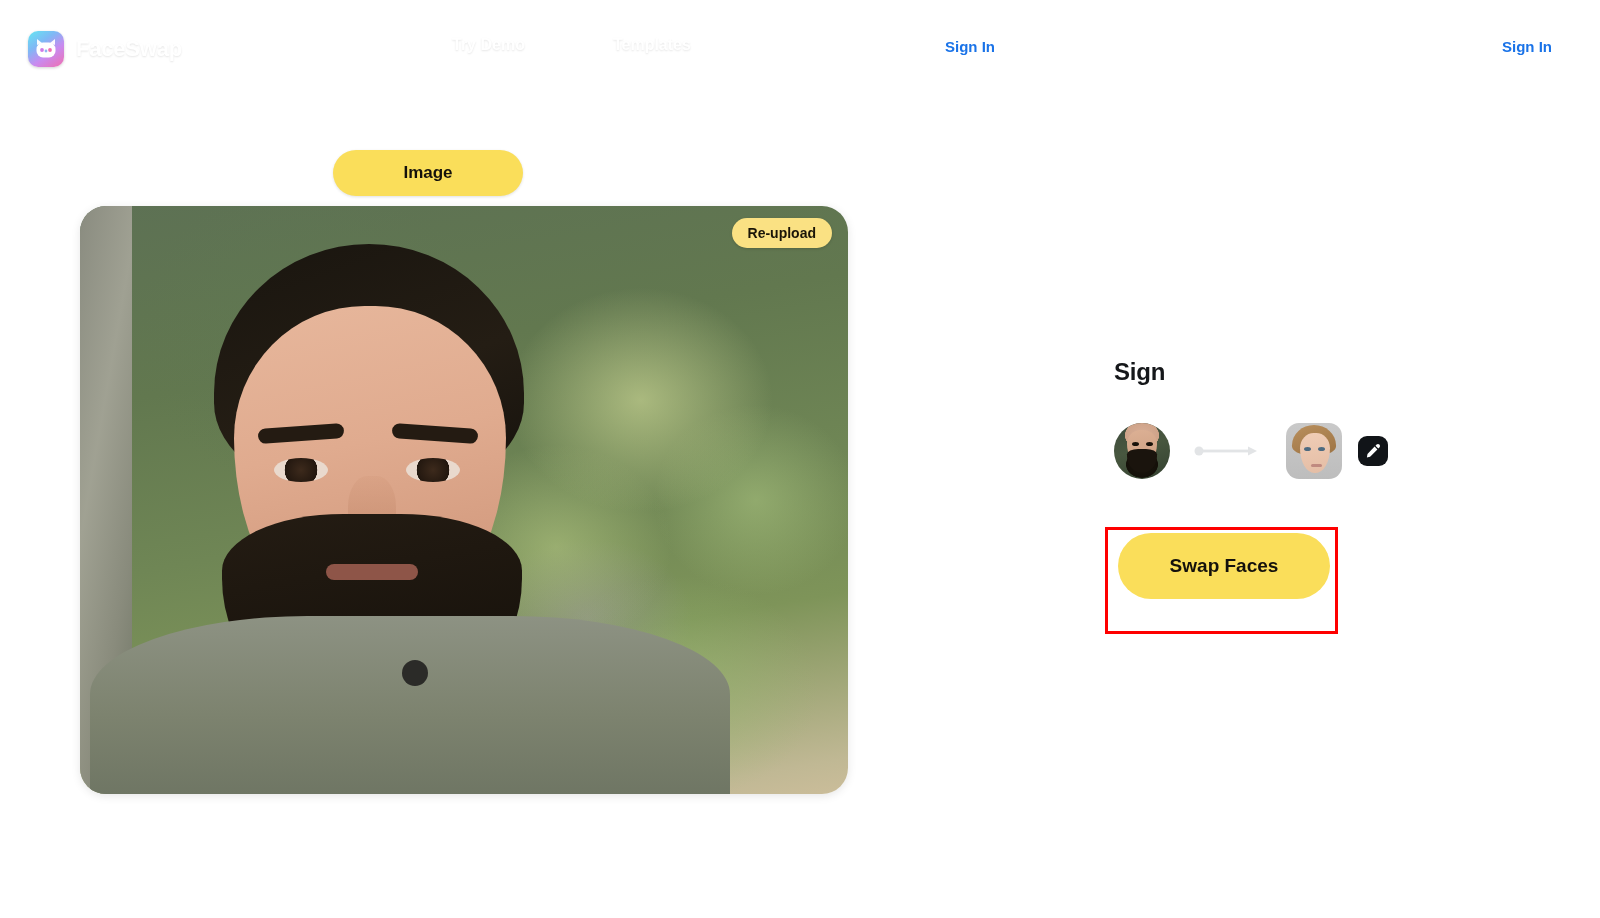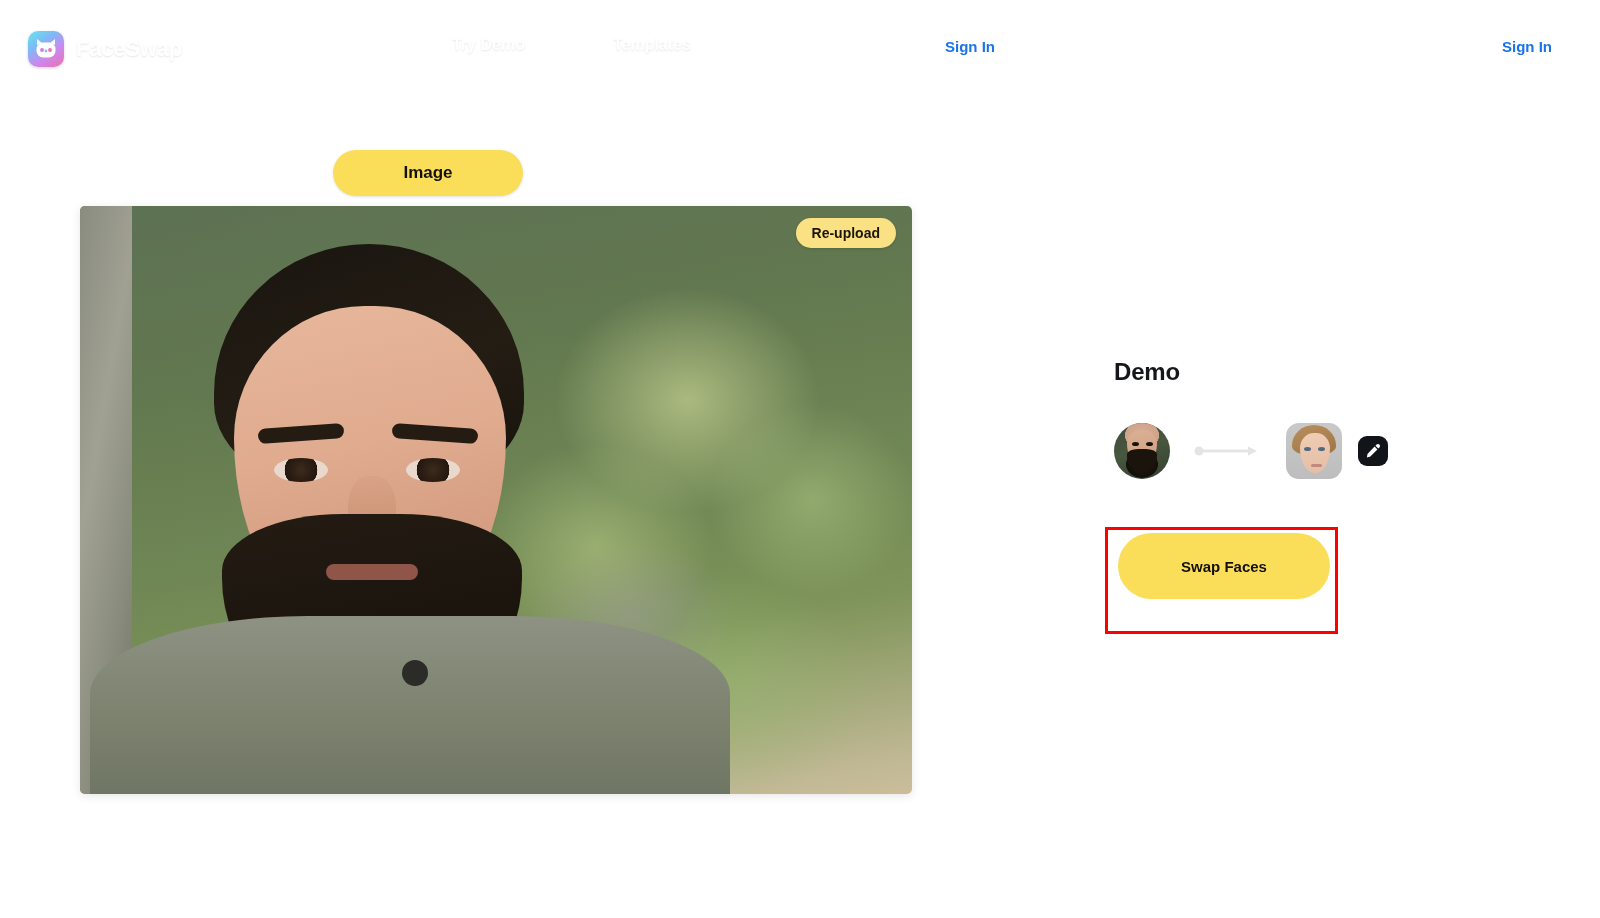--- a/index.html
+++ b/index.html
@@ -151,23 +151,23 @@
     background: #fade5a;
     color: #14110c;
     box-shadow: 0 1px 3px rgba(0,0,0,0.12);
   }
 
   
   .photo-card {
     position: absolute;
     left: 80px;
     top: 206px;
-    width: 832px;
+    width: 768px;
     height: 588px;
-    border-radius: 5px;
+    border-radius: 26px;
     overflow: hidden;
     box-shadow: 0 2px 10px rgba(0,0,0,0.10);
   }
 
   .photo-canvas {
     position: absolute;
     inset: 0;
     background:
       
       radial-gradient(200px 170px at 73% 33%, rgba(205,216,150,0.65) 0%, rgba(205,216,150,0) 66%),
@@ -416,21 +416,21 @@
     position: absolute;
     left: 50px;
     top: 533px;
     width: 212px;
     height: 66px;
     border-radius: 33px;
     background: #fade5a;
     border: none;
     color: #14110c;
     font-family: "Liberation Sans", sans-serif;
-    font-size: 15px;
+    font-size: 19px;
     font-weight: bold;
     cursor: pointer;
   }
 
   .annotation-box {
     position: absolute;
     left: 37px;
     top: 527px;
     width: 233px;
     height: 107px;
@@ -495,21 +495,21 @@
         <div class="reupload-badge">Re-upload</div>
       </div>
 
     </div>
   </div>
 
   <div class="right-panel">
 
     <a class="signin-right">Sign In</a>
 
-    <div class="faces-title">Demo</div>
+    <div class="faces-title">Sign</div>
 
     <div class="faces-row">
 
       <div class="face-thumb source">
         <div class="thumb-src">
           <div class="t-face"></div>
           <div class="t-beard"></div>
           <div class="t-eye l"></div>
           <div class="t-eye r"></div>
         </div>

